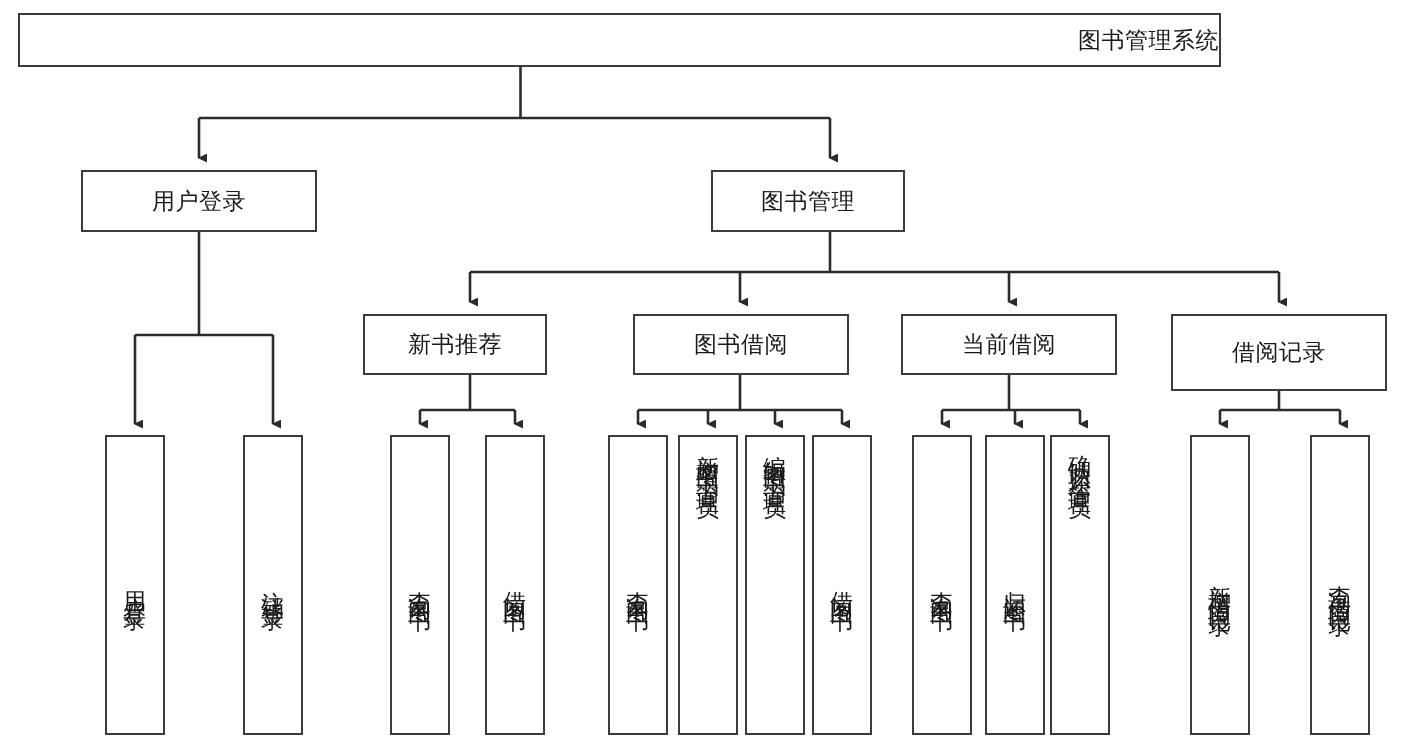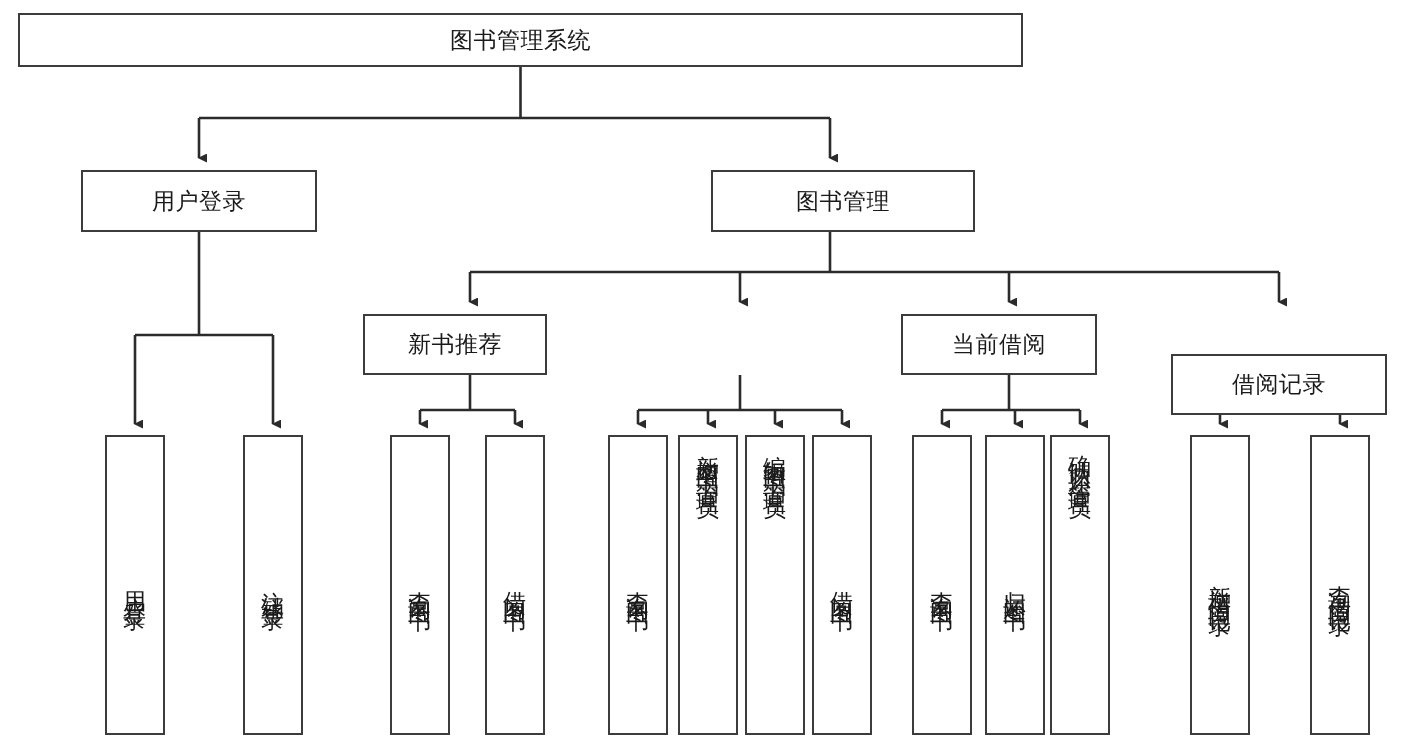--- a/index.html
+++ b/index.html
@@ -115,38 +115,41 @@
       <path d="M 1015,410 L 1015,424" marker-end="url(#arrowhead)"></path>
       <path d="M 1080,410 L 1080,424" marker-end="url(#arrowhead)"></path>
 
       <path d="M 1279,375 L 1279,410"></path>
       <path d="M 1220,410 L 1340,410"></path>
       <path d="M 1220,410 L 1220,424" marker-end="url(#arrowhead)"></path>
       <path d="M 1340,410 L 1340,424" marker-end="url(#arrowhead)"></path>
     </g>
   </svg>
 
-  <div class="node-box" style="left:18px; top:13px; width:1005px; height:54px;">
+  <div class="node-box" style="left:18px; top:13px; width:1203px; height:54px;justify-content:flex-end;">
     <span class="node-label">图书管理系统</span>
   </div>
 
   <div class="node-box" style="left:81px; top:170px; width:236px; height:62px;">
     <span class="node-label">用户登录</span>
   </div>
-  <div class="node-box" style="left:711px; top:170px; width:264px; height:62px;">
+  <div class="node-box" style="left:711px; top:170px; width:194px; height:62px;">
     <span class="node-label">图书管理</span>
   </div>
 
   <div class="node-box" style="left:363px; top:314px; width:184px; height:61px;">
     <span class="node-label">新书推荐</span>
   </div>
-  <div class="node-box" style="left:901px; top:314px; width:196px; height:61px;">
+  <div class="node-box" style="left:633px; top:314px; width:216px; height:61px;">
+    <span class="node-label">图书借阅</span>
+  </div>
+  <div class="node-box" style="left:901px; top:314px; width:216px; height:61px;">
     <span class="node-label">当前借阅</span>
   </div>
-  <div class="node-box" style="left:1171px; top:314px; width:216px; height:61px;margin-top:40px;">
+  <div class="node-box" style="left:1171px; top:314px; width:216px; height:77px;">
     <span class="node-label">借阅记录</span>
   </div>
 
   <div class="node-box vertical center-v" style="left:105px; top:435px; width:60px; height:300px;">
     <span class="node-label">用户登录</span>
   </div>
   <div class="node-box vertical center-v" style="left:243px; top:435px; width:60px; height:300px;">
     <span class="node-label">注销登录</span>
   </div>
 

